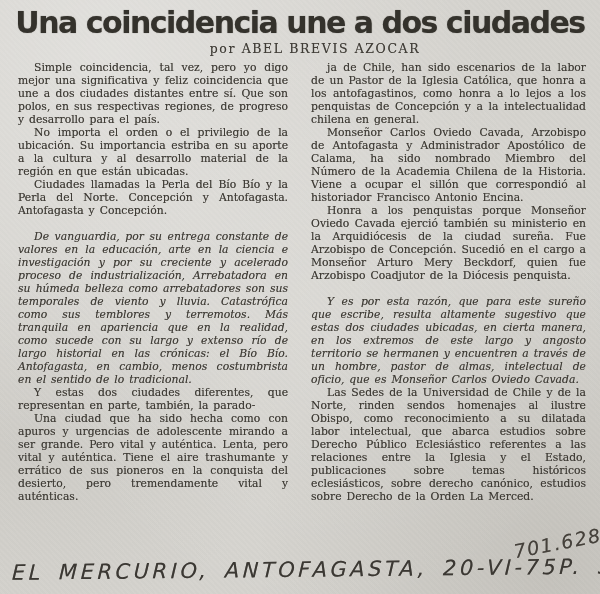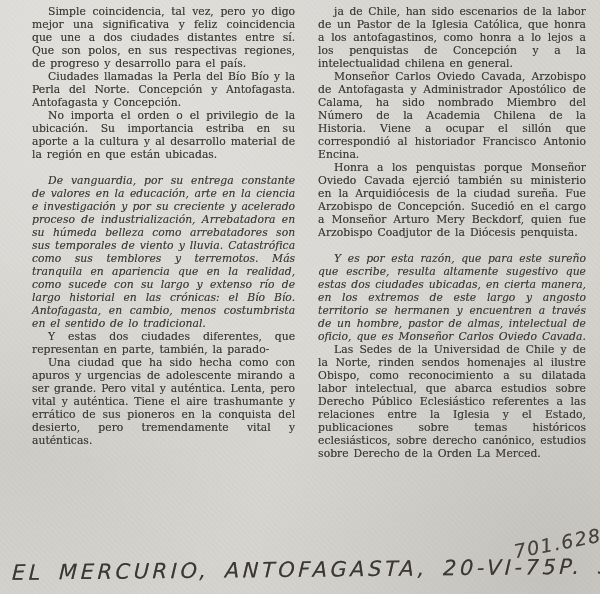--- a/index.html
+++ b/index.html
@@ -40,21 +40,21 @@
     font-size: 12.5px;
     letter-spacing: 1.6px;
     color: #403d37;
     text-shadow: 0 0 0.5px rgba(64,61,55,0.5);
     margin-top: 1px;
     margin-left: 30px;
   }
   .columns {
     display: flex;
     gap: 23px;
-    padding: 5px 14px 0 32px;
+    padding: 5px 14px 0 18px;
   }
   .col {
     text-align: justify;
   }
   .col-left  { width: 276px; }
   .col-right { width: 281px; }
   .col p {
     margin: 0;
     font-size: 10.8px;
     line-height: 13px;
@@ -97,27 +97,31 @@
     color: #45413b;
     transform: rotate(-11deg);
     text-shadow: 0 0 0.5px rgba(69,65,59,0.5);
   }
 </style>
 </head>
 <body>
 
 <div class="paper">
 
+  <div class="masthead">
+    <h1 class="headline">Una coincidencia une a dos ciudades</h1>
+    <div class="byline">por ABEL BREVIS AZOCAR</div>
+  </div>
 
   <div class="columns">
 
     <div class="col col-left">
       <p>Simple coincidencia, tal vez, pero yo digo mejor una significativa y feliz coincidencia que une a dos ciudades distantes entre sí. Que son polos, en sus respectivas regiones, de progreso y desarrollo para el país.</p>
+      <p>No importa el orden o el privilegio de la ubicación. Su importancia estriba en su aporte a la cultura y al desarrollo material de la región en que están ubicadas.</p>
       <p>Ciudades llamadas la Perla del Bío Bío y la Perla del Norte. Concepción y Antofagasta. Antofagasta y Concepción.</p>
-      <p>No importa el orden o el privilegio de la ubicación. Su importancia estriba en su aporte a la cultura y al desarrollo material de la región en que están ubicadas.</p>
       <p class="gap-before">De vanguardia, por su entrega constante de valores en la educación, arte en la ciencia e investigación y por su creciente y acelerado proceso de industrialización, Arrebatadora en su húmeda belleza como arrebatadores son sus temporales de viento y lluvia. Catastrófica como sus temblores y terremotos. Más tranquila en apariencia que en la realidad, como sucede con su largo y extenso río de largo historial en las crónicas: el Bío Bío. Antofagasta, en cambio, menos costumbrista en el sentido de lo tradicional.</p>
       <p>Y estas dos ciudades diferentes, que representan en parte, también, la parado-</p>
       <p>Una ciudad que ha sido hecha como con apuros y urgencias de adolescente mirando a ser grande. Pero vital y auténtica. Lenta, pero vital y auténtica. Tiene el aire trashumante y errático de sus pioneros en la conquista del desierto, pero tremendamente vital y auténticas.</p>
     </div>
 
     <div class="col col-right">
       <p>ja de Chile, han sido escenarios de la labor de un Pastor de la Iglesia Católica, que honra a los antofagastinos, como honra a lo lejos a los penquistas de Concepción y a la intelectualidad chilena en general.</p>
       <p><span>Monseñor </span><span class="underlined">Carlos Oviedo Cavada</span><span>, Arzobispo de Antofagasta y Administrador Apostólico de Calama, ha sido nombrado Miembro del Número de la Academia Chilena de la Historia. Viene a ocupar el sillón que correspondió al historiador Francisco Antonio Encina.</span></p>
       <p>Honra a los penquistas porque Monseñor Oviedo Cavada ejerció también su ministerio en la Arquidiócesis de la ciudad sureña. Fue Arzobispo de Concepción. Sucedió en el cargo a Monseñor Arturo Mery Beckdorf, quien fue Arzobispo Coadjutor de la Diócesis penquista.</p>
       <p class="gap-before">Y es por esta razón, que para este sureño que escribe, resulta altamente sugestivo que estas dos ciudades ubicadas, en cierta manera, en los extremos de este largo y angosto territorio se hermanen y encuentren a través de un hombre, pastor de almas, intelectual de oficio, que es Monseñor Carlos Oviedo Cavada.</p>

